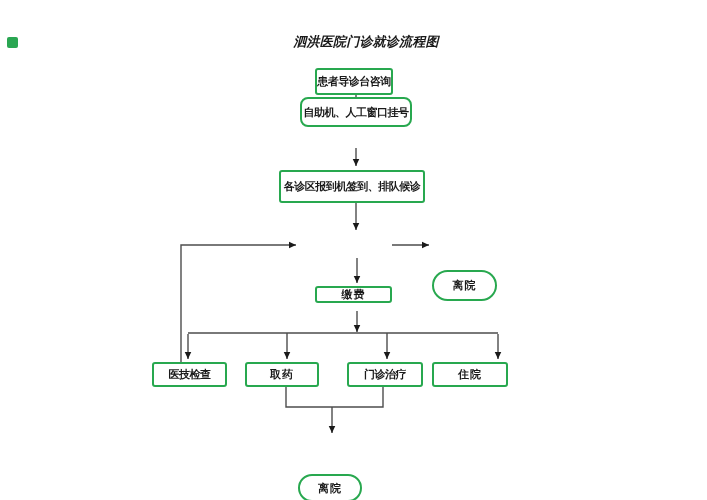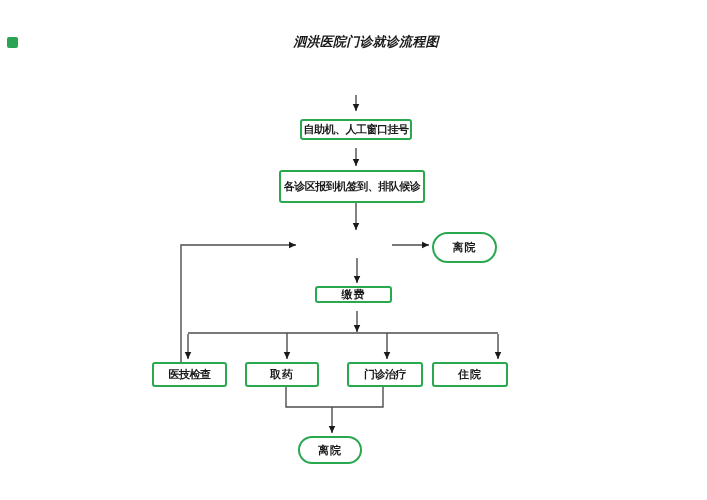--- a/index.html
+++ b/index.html
@@ -41,21 +41,21 @@
     display: flex;
     align-items: center;
     justify-content: center;
     font-size: 11px;
     font-weight: bold;
     letter-spacing: -0.5px;
     color: var(--text, #1a1a1a);
     white-space: nowrap;
     z-index: 2;
   }
-  .stadium { border-radius: 999px; }
+  .stadium { border-radius: 999px; margin-top: 38px; }
   svg.connectors {
     position: absolute;
     left: 0; top: 0;
     z-index: 1;
   }
   svg.connectors path.wire {
     fill: none;
     stroke: var(--line, #4d4d4d);
     stroke-width: 1.4;
   }
@@ -91,22 +91,23 @@
     <path class="wire" d="M287 333 V359" marker-end="url(#ah)"></path>
     <path class="wire" d="M387 333 V359" marker-end="url(#ah)"></path>
     <path class="wire" d="M498 334 V359" marker-end="url(#ah)"></path>
 
     <path class="wire" d="M181 362 V245 H296" marker-end="url(#ah)"></path>
 
     <path class="wire" d="M286 387 V407 H383 V386"></path>
     <path class="wire" d="M332 407 V433" marker-end="url(#ah)"></path>
   </svg>
 
+  <div class="node" style="left:315px; top:68px;  width:78px;  height:27px;">患者导诊台咨询</div>
 
-  <div class="node" style="left:300px; top:119px; width:112px; height:21px;">自助机、人工窗口挂号</div>
+  <div class="node" style="left:300px; top:97px; width:112px; height:30px;border-radius:8px;">自助机、人工窗口挂号</div>
 
   <div class="node" style="left:279px; top:170px; width:146px; height:33px;">各诊区报到机签到、排队候诊</div>
 
 
   <div class="node stadium" style="left:432px; top:232px; width:65px; height:31px; letter-spacing:1px;">离院</div>
 
   <div class="node" style="left:315px; top:286px; width:77px;  height:17px; letter-spacing:1px;">缴费</div>
 
   <div class="node" style="left:152px; top:362px; width:75px;  height:25px;">医技检查</div>
 

